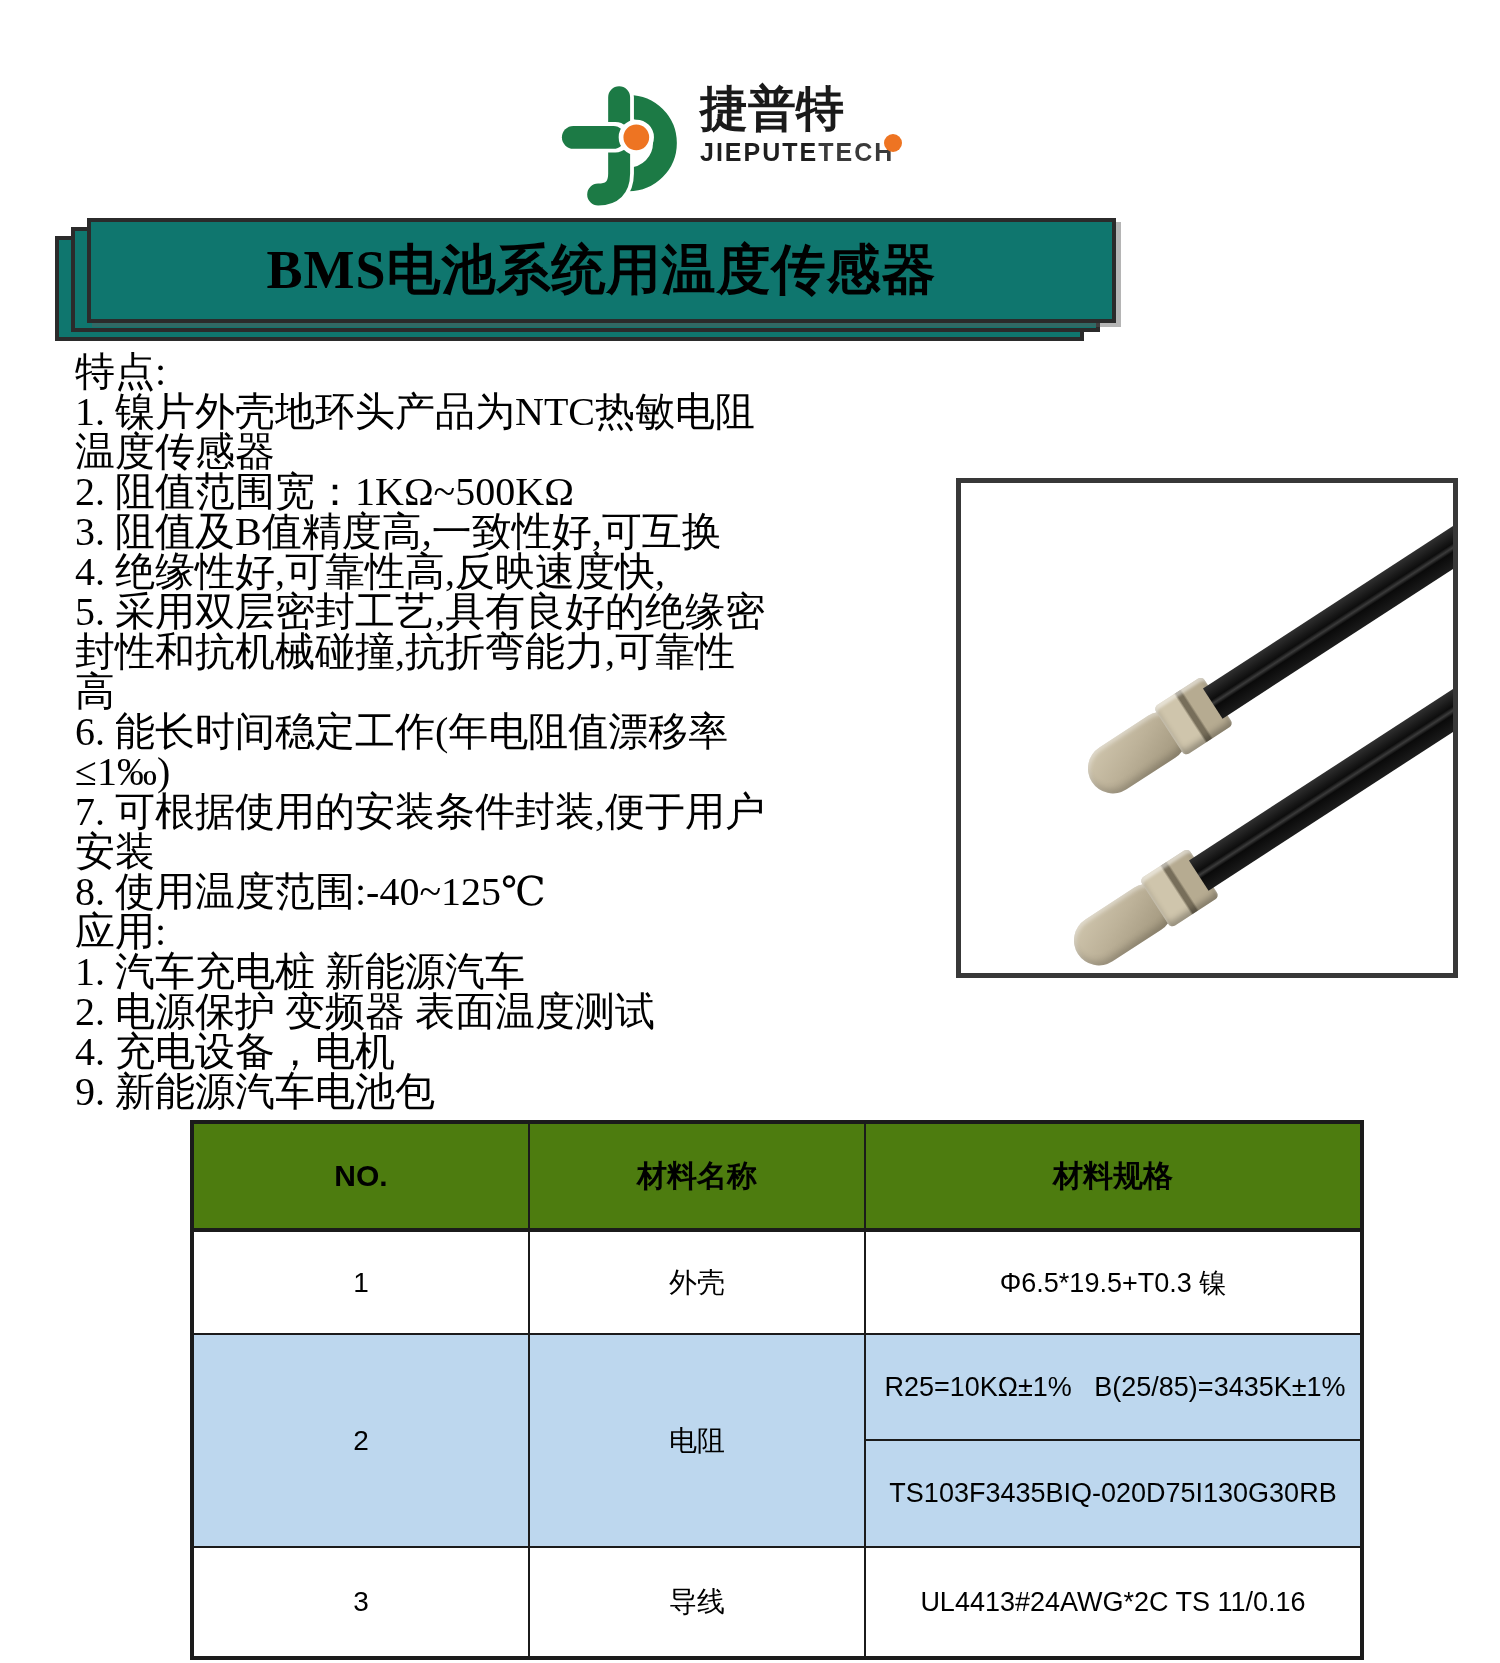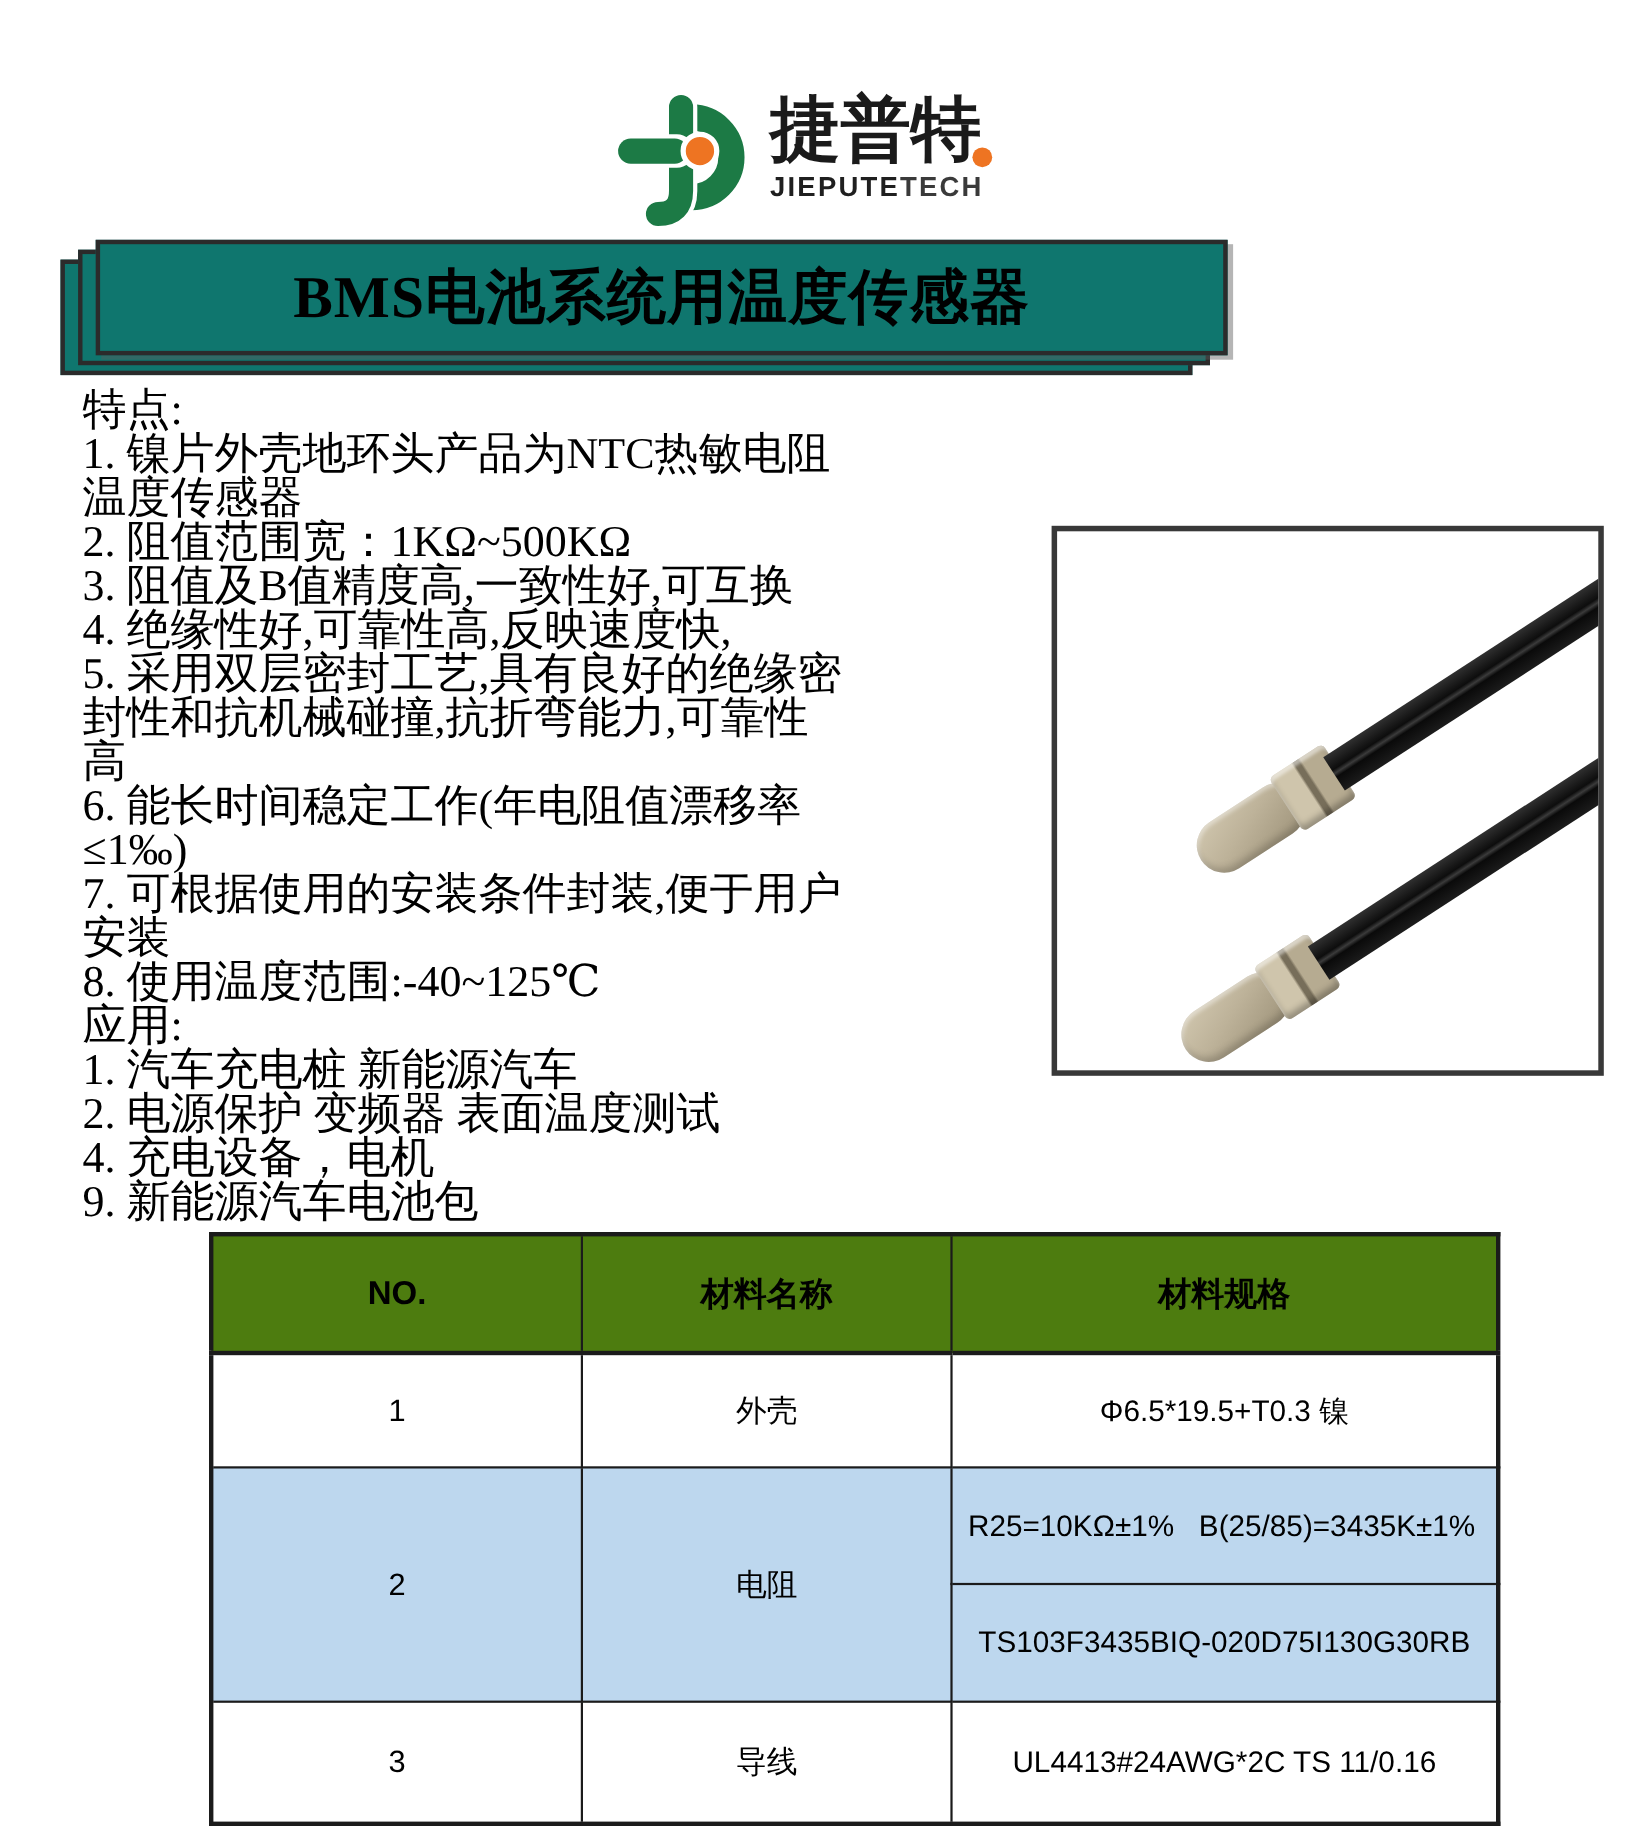--- a/index.html
+++ b/index.html
@@ -3,21 +3,21 @@
 <meta charset="utf-8">
 <style>
   * { margin:0; padding:0; box-sizing:border-box; }
   html,body { width:1500px; height:1663px; background:#ffffff; position:relative;
               font-family:"Liberation Sans", sans-serif; color:#000; }
 
   
   .logo-row { position:absolute; left:556px; top:82px; display:flex; align-items:flex-start; }
   .logo-mark { width:132px; height:124px; flex:0 0 auto; }
   .logo-text { margin-left:12px; position:relative; }
-  .brand-cn { font-size:64px; font-weight:700; letter-spacing:0px; line-height:1.12;
+  .brand-cn { font-size:48px; font-weight:700; letter-spacing:0px; line-height:1.12;
               color:#1a1a1a; font-family:"Liberation Sans", sans-serif; }
   .brand-en { margin-top:2px; font-size:25px; letter-spacing:2px; color:#1f1f1f; }
   .brand-en b { font-weight:700; }
   .brand-en span.light { font-weight:700; color:#3a3a3a;text-align:right; }
   .cn-dot { position:absolute; left:184px; top:52px; width:18px; height:18px; border-radius:50%;
             background:#EE7422; }
 
   
   .banner-stack { position:absolute; left:55px; top:218px; width:1062px; height:132px; }
   .banner-layer { position:absolute; width:1029px; height:105px; background:#0f766e;
@@ -63,21 +63,21 @@
   .spec-table tr.hdr th { height:108px; background:#4d7c0f; font-size:30px; font-weight:700;
                 border-bottom:4px solid #1b1b1b; }
   .row-white { background:#ffffff; }
   .row-blue  { background:#BDD7EE; }
   .h-r1 { height:104px; }
   .h-r2a { height:106px; }
   .h-r2b { height:107px; }
   .h-r3 { height:111px; }
   .cell-no, .cell-name { font-size:28px; font-weight:400; }
   .cell-spec { font-size:27px; white-space:pre-wrap; }
-  .cell-spec.left { text-align:left; padding-left:14px; }
+  .cell-spec.left { text-align:center; padding-left:14px; }
 </style>
 </head>
 <body>
 
 <div class="logo-row">
   <svg class="logo-mark" viewBox="0 0 130 130" xmlns="http://www.w3.org/2000/svg">
 
     <path d="M 62,26 H 72 A 38,38 0 0 1 72,102 H 62" fill="none" stroke="#1C7A45" stroke-width="25" stroke-linecap="round"></path>
 
     <path d="M 62,16 V 96 Q 62,118 40,118" fill="none" stroke="#ffffff" stroke-width="31" stroke-linecap="round"></path>

